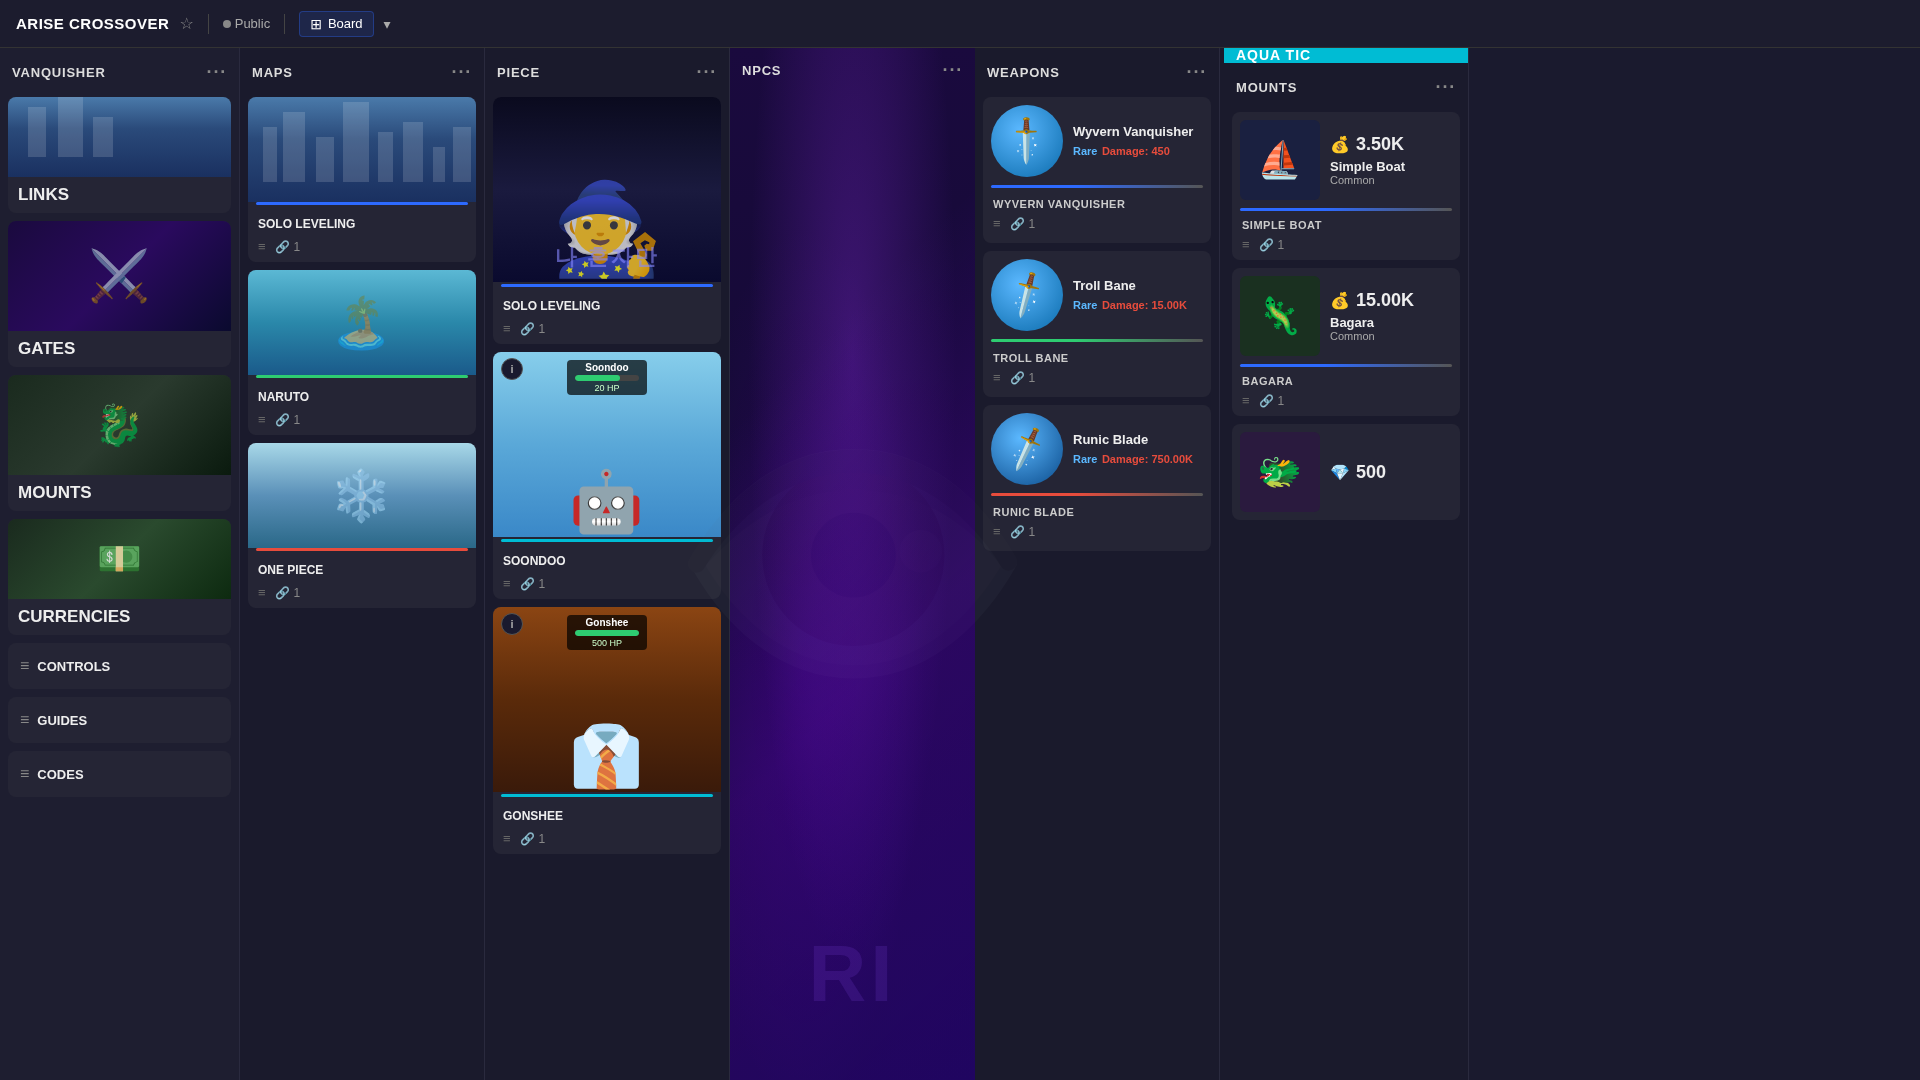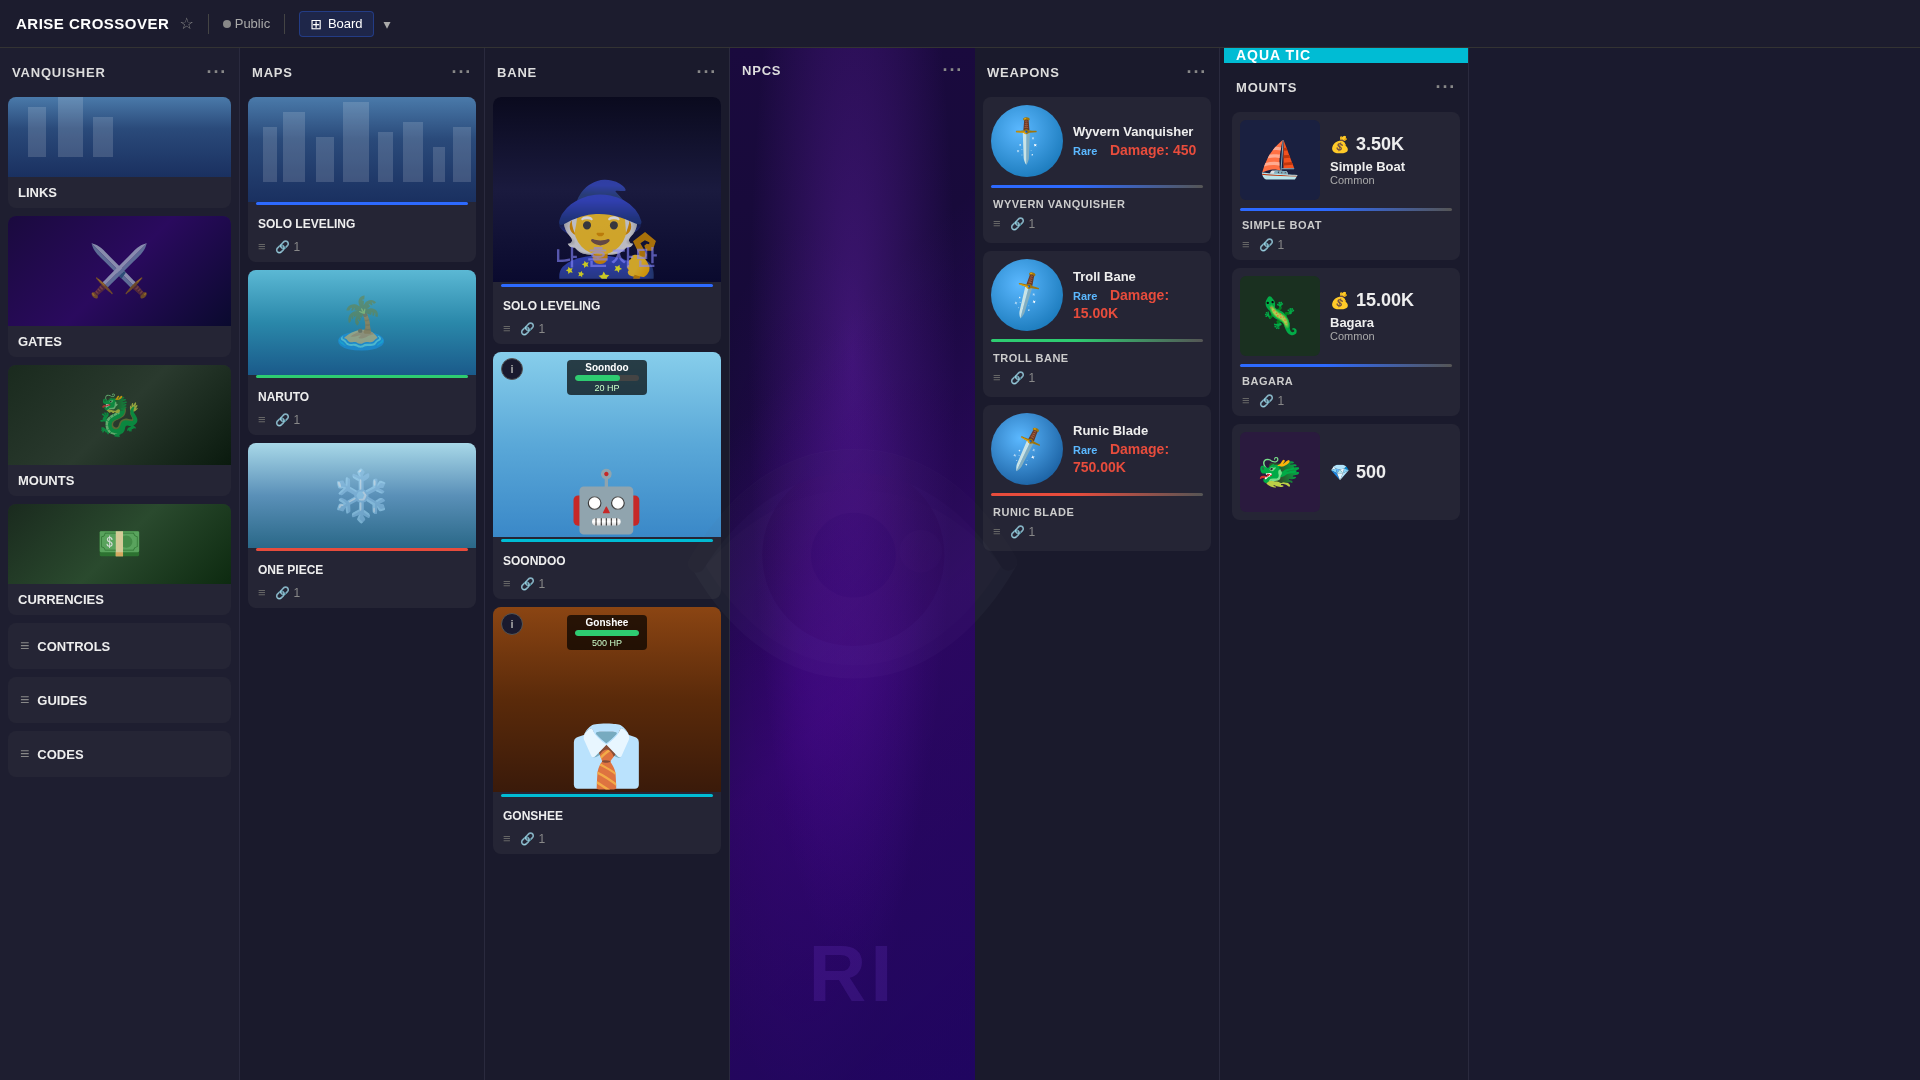--- a/index.html
+++ b/index.html
@@ -86,21 +86,21 @@
     
     .info-item {
       margin: 4px 8px;
       border-radius: 8px;
       overflow: hidden;
       background: #252535;
       cursor: pointer;
     }
     .info-item-label {
       padding: 8px 10px;
-      font-size: 13px;
+      font-size: 17px;
       font-weight: 700;
       color: #eee;
     }
     .info-item-plain {
       margin: 4px 8px;
       border-radius: 8px;
       background: #252535;
       padding: 14px 12px;
       cursor: pointer;
       display: flex;
@@ -266,21 +266,21 @@
       background: radial-gradient(circle at 40% 35%, #5bb8ff, #0a6aaa);
       display: flex;
       align-items: center;
       justify-content: center;
       font-size: 28px;
       flex-shrink: 0;
     }
     .weapon-info { flex: 1; }
     .weapon-name { font-size: 13px; font-weight: 700; color: #eee; margin-bottom: 2px; }
     .weapon-rarity { font-size: 11px; color: #5bb8ff; font-weight: 600; }
-    .weapon-damage { font-size: 14px; color: #e74c3c; font-weight: 600; margin-left: 8px; }
+    .weapon-damage { font-size: 11px; color: #e74c3c; font-weight: 600; }
     .weapon-bottom-label {
       padding: 6px 10px 2px;
       font-size: 11px;
       font-weight: 700;
       color: #ccc;
       letter-spacing: 0.5px;
     }
 
     
     .mounts-column {
@@ -554,21 +554,21 @@
         <div class="card-attach">
           <span>🔗</span>
           <span>1</span>
         </div>
       </div>
     </div>
   </div>
 
   <div class="board-column">
     <div class="board-col-header">
-      <span>BANE</span>
+      <span>PIECE</span>
       <span class="col-more">···</span>
     </div>
 
     <div class="mob-card">
       <div class="mob-card-img" style="background: linear-gradient(180deg, #0a0a1e 0%, #1a1a3e 50%, #0a0a2e 100%);">
         <span style="font-size:90px; opacity:0.8; position:absolute; bottom:0; left:50%; transform:translateX(-50%);">🧙</span>
         <span style="position:absolute; bottom:10px; left:50%; transform:translateX(-50%); font-size:22px; font-weight:900; color:#8888ff; letter-spacing:2px; white-space:nowrap; opacity:0.6;">나 혼자만</span>
       </div>
       <div class="col-accent-divider" style="background:#2d6aff; margin-top:2px;"></div>
       <div class="mob-card-title">SOLO LEVELING</div>

